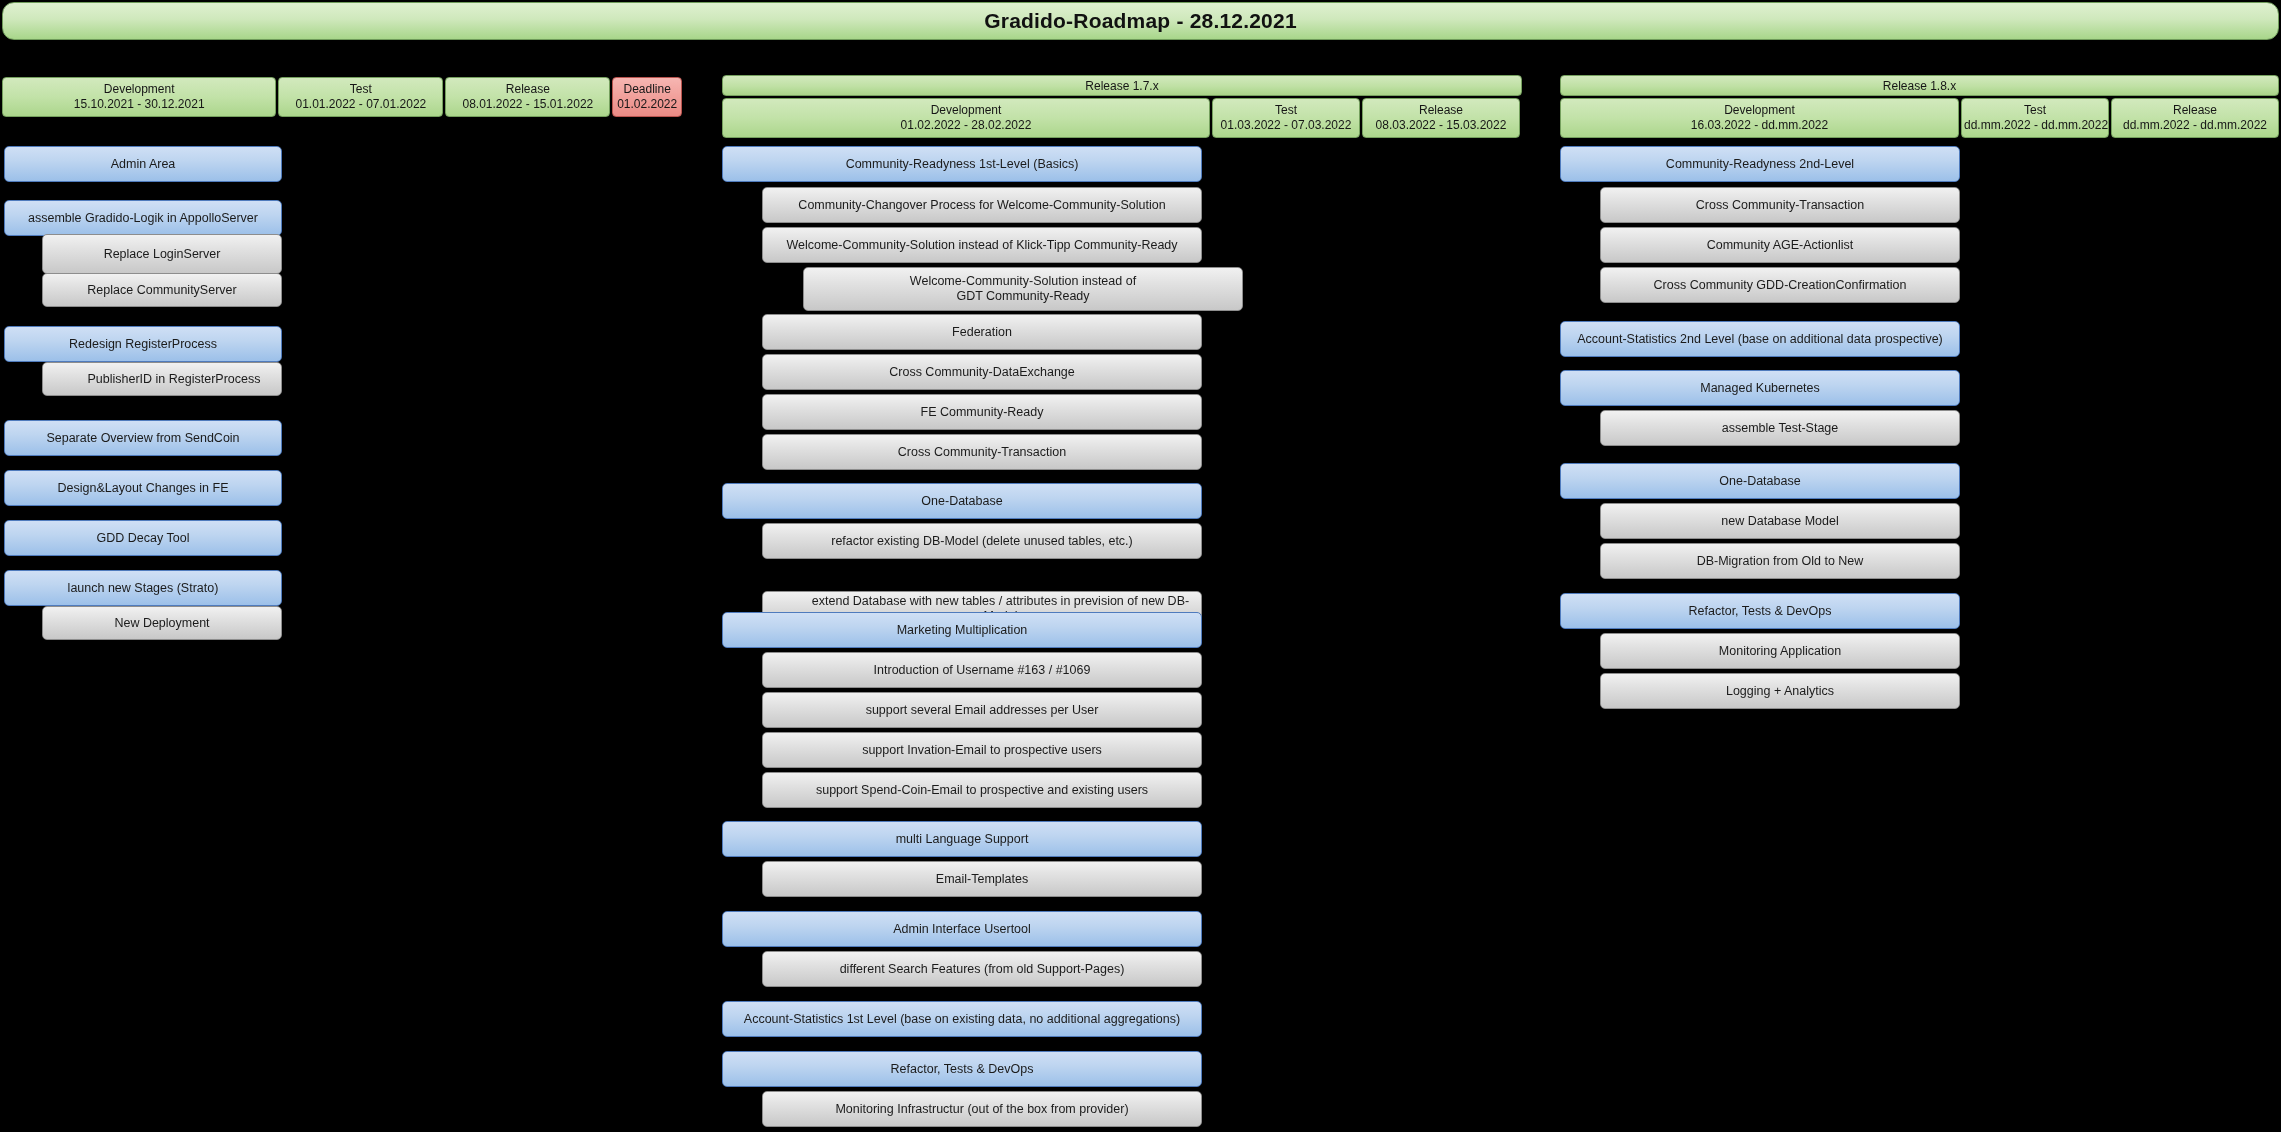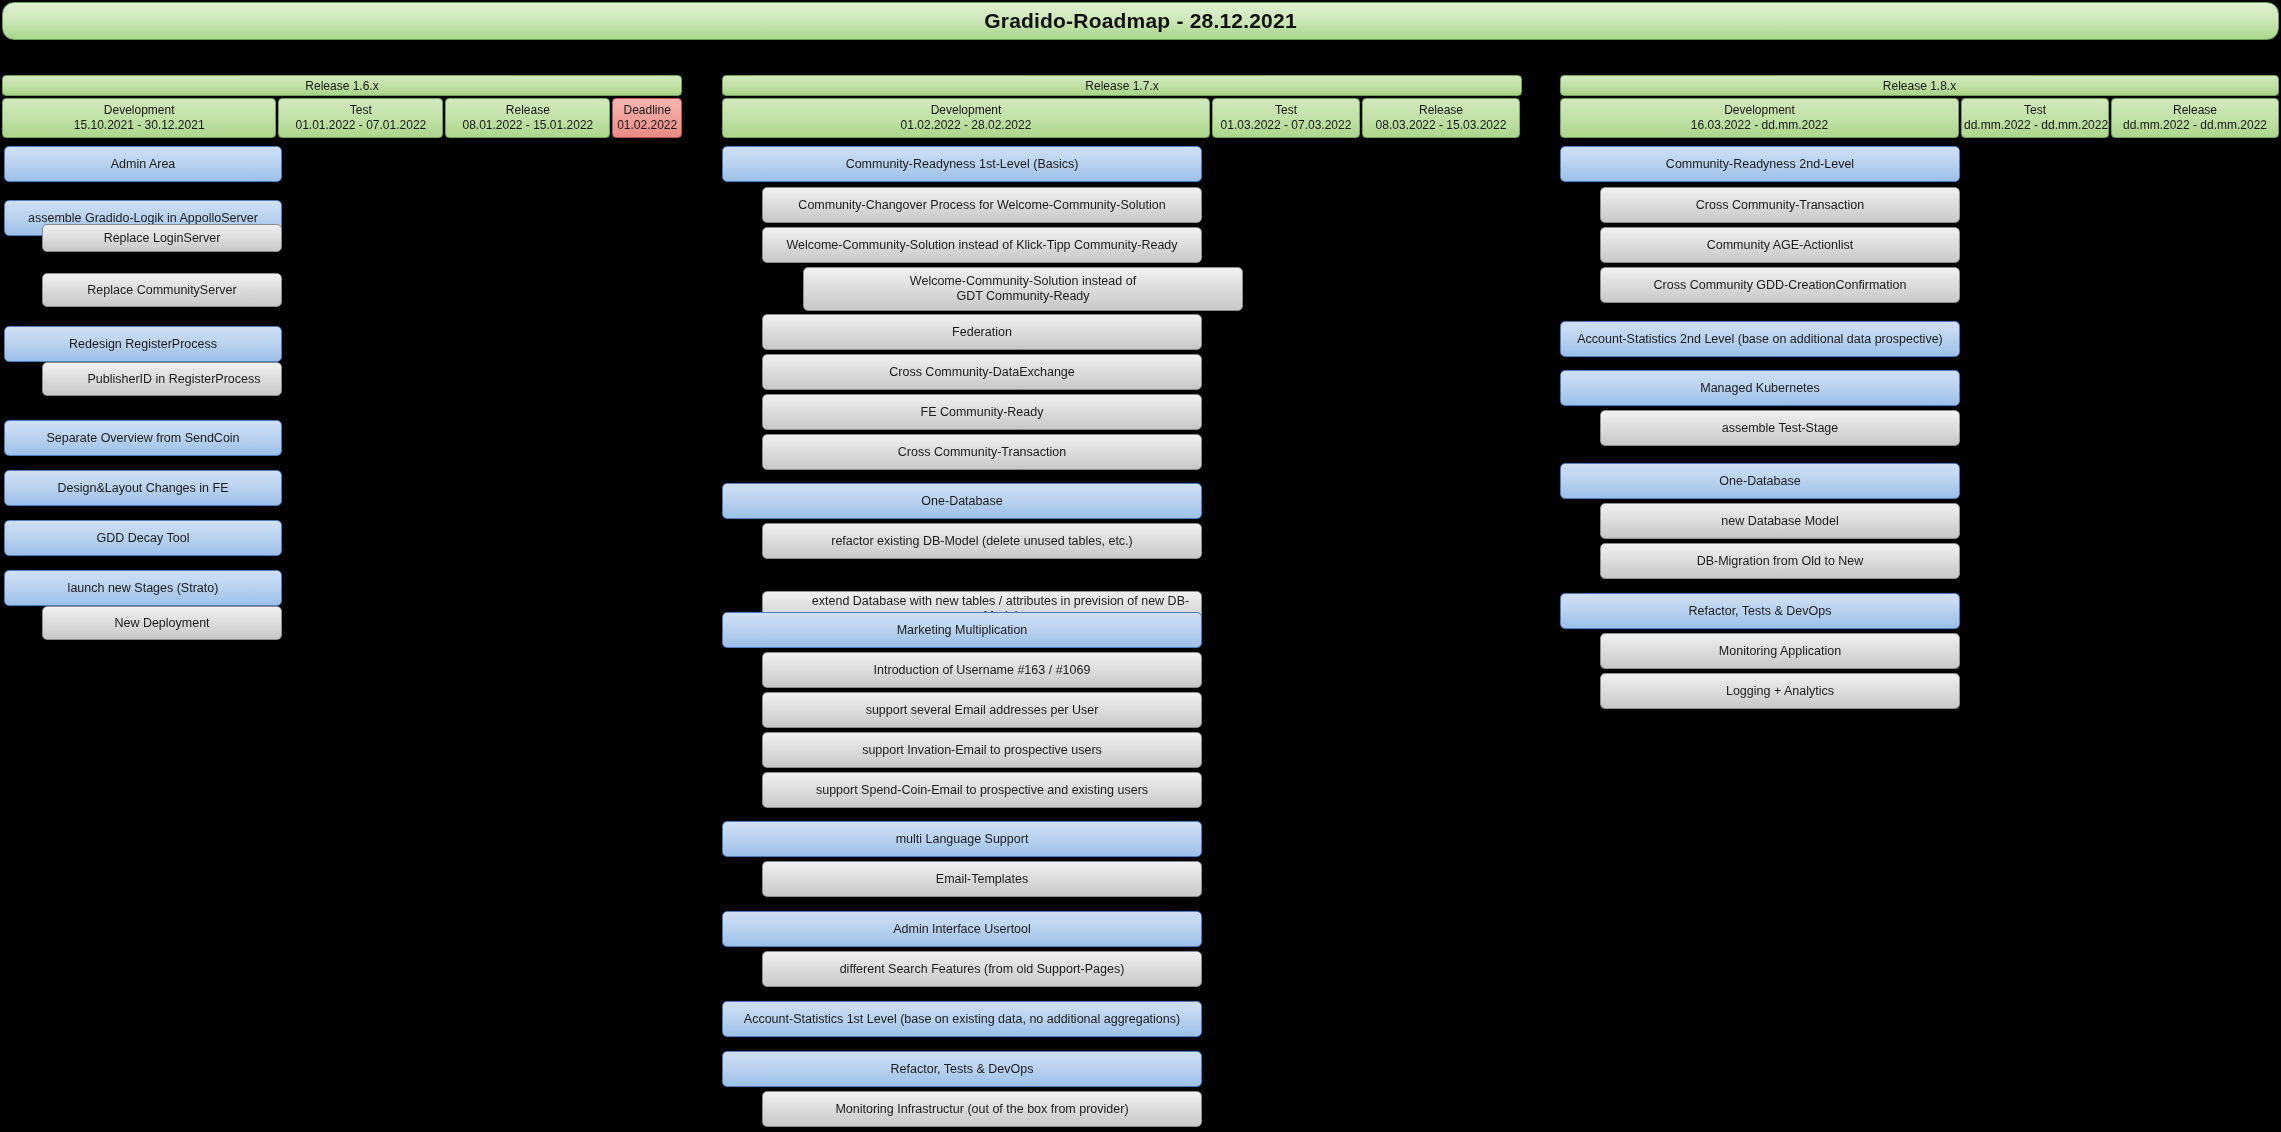--- a/index.html
+++ b/index.html
@@ -123,23 +123,20 @@
 <body>
 
 <div id="canvas">
 
   <div class="title-bar">
     <span class="title-text">Gradido-Roadmap - 28.12.2021</span>
   </div>
 
   <div id="columns-root">
       <div class="release-col" style="left: 2px; width: 680px;">
-        <div class="release-header">
-          <span>Release 1.6.x</span>
-        </div>
         <div class="phase-row">
           <div class="phase" style="width: 276px;">
             <span class="phase-name">Development</span>
             <span class="phase-dates">15.10.2021 - 30.12.2021</span>
           </div>
           <div class="phase" style="width: 166px;">
             <span class="phase-name">Test</span>
             <span class="phase-dates">01.01.2022 - 07.01.2022</span>
           </div>
           <div class="phase" style="width: 166px;">
@@ -151,21 +148,21 @@
             <span class="phase-dates">01.02.2022</span>
           </div>
         </div>
         <div class="tasks">
           <div class="task parent" style="left: 2px; top: 71px; width: 278px; height: 36px;">
             <span class="task-label">Admin Area</span>
           </div>
           <div class="task parent" style="left: 2px; top: 125px; width: 278px; height: 36px;">
             <span class="task-label">assemble Gradido-Logik in AppolloServer</span>
           </div>
-          <div class="task child" style="left: 40px; top: 149px; width: 240px; height: 28px;">
+          <div class="task child" style="left: 40px; top: 159px; width: 240px; height: 40px;">
             <span class="task-label">Replace LoginServer</span>
           </div>
           <div class="task child" style="left: 40px; top: 198px; width: 240px; height: 34px;">
             <span class="task-label">Replace CommunityServer</span>
           </div>
           <div class="task parent" style="left: 2px; top: 251px; width: 278px; height: 36px;">
             <span class="task-label">Redesign RegisterProcess</span>
           </div>
           <div class="task child" style="left: 40px; top: 287px; width: 240px; height: 34px; padding-left: 30px;">
             <span class="task-label">PublisherID in RegisterProcess</span>

